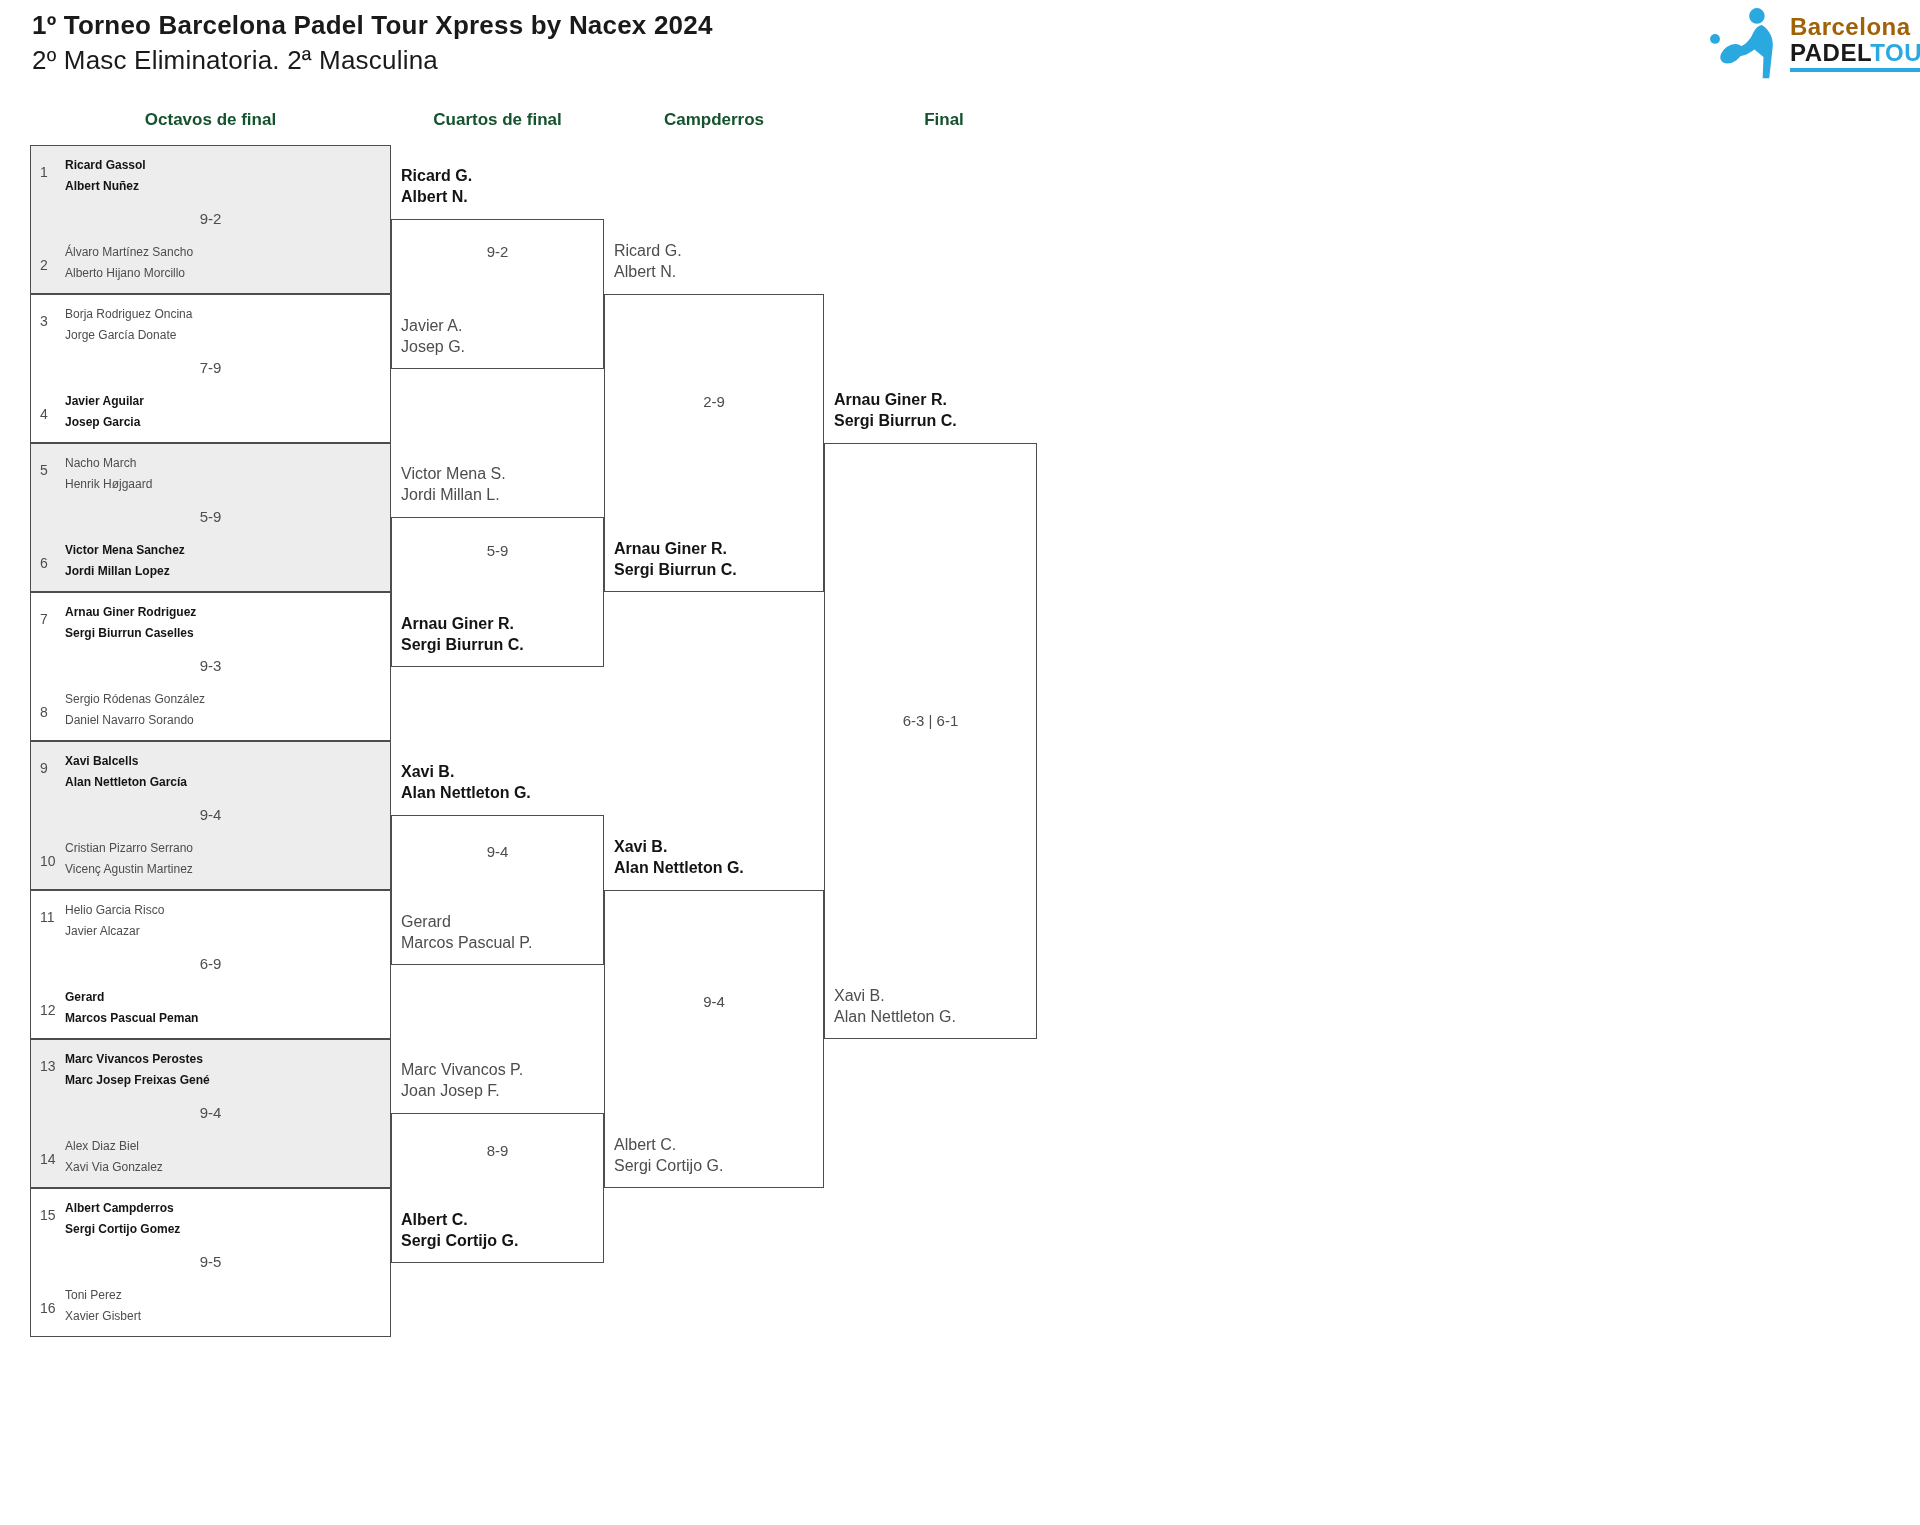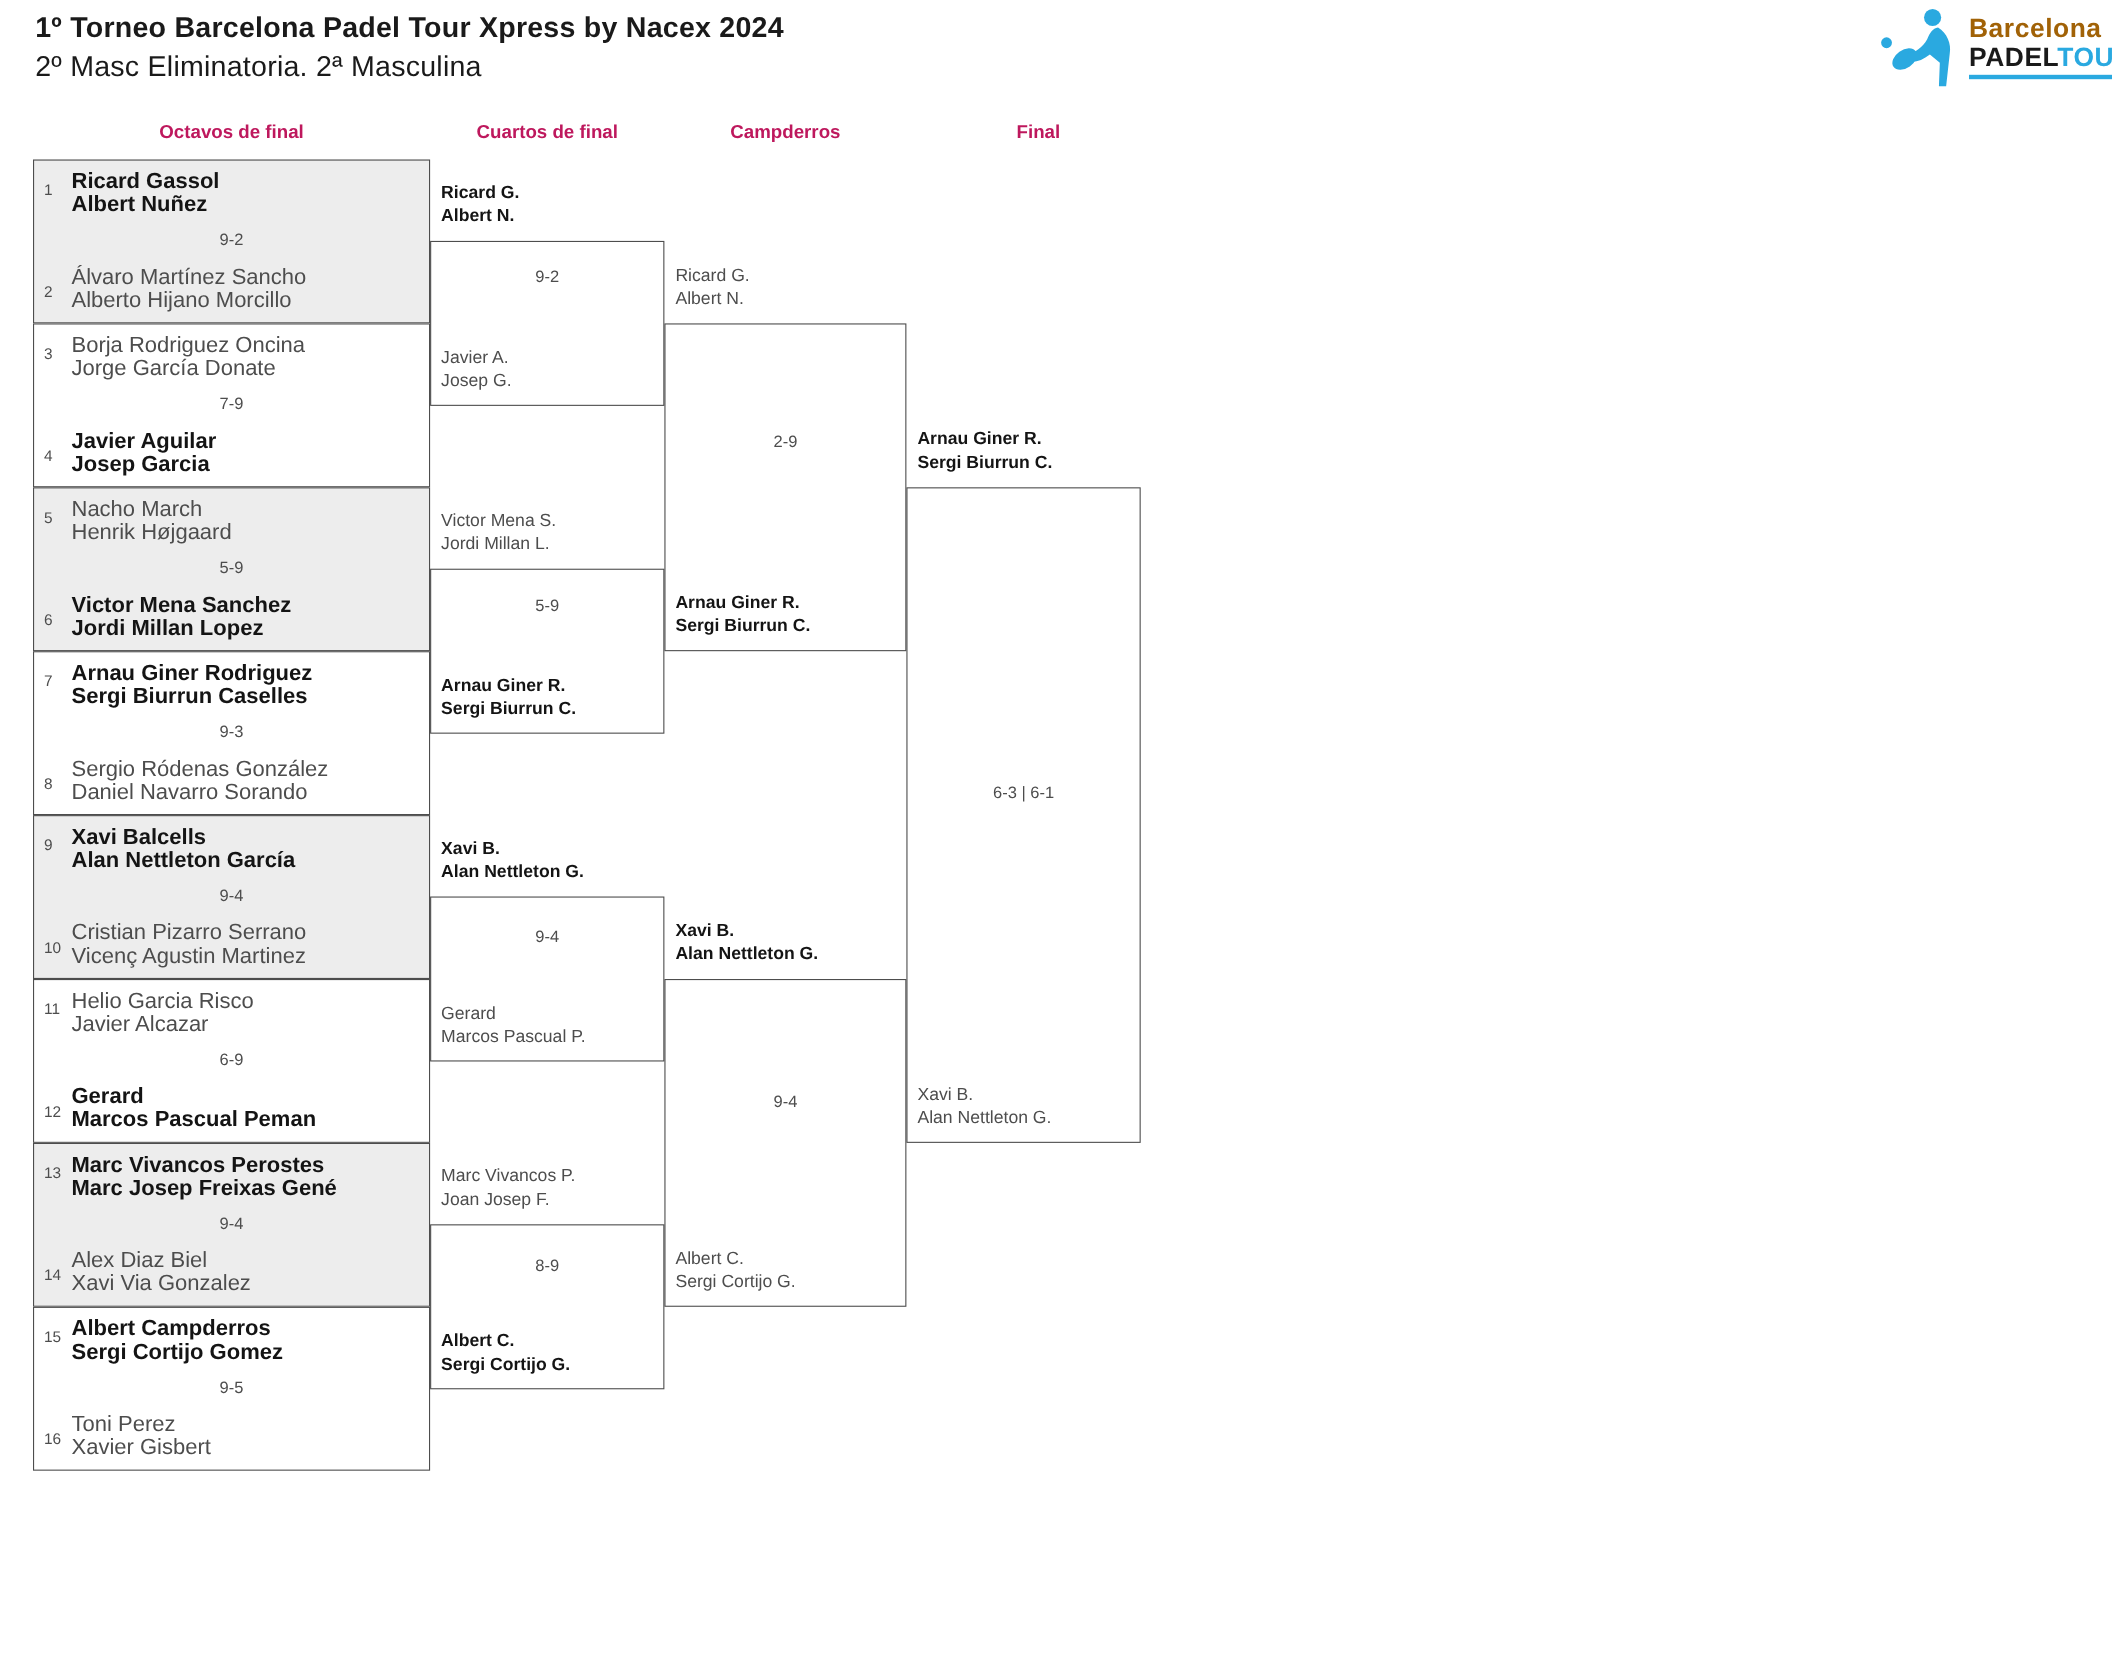--- a/index.html
+++ b/index.html
@@ -13,29 +13,29 @@
 
   .logo{position:absolute;left:1682px;top:6px;display:flex;align-items:center;gap:6px;}
   .logo svg{display:block;}
   .logo-text{display:flex;flex-direction:column;line-height:1;}
   .logo-w1{font-size:24px;font-weight:800;color:#a16207;letter-spacing:0.5px;}
   .logo-w2{font-size:24px;font-weight:700;color:#1a1a1a;letter-spacing:0.5px;margin-top:2px;}
   .logo-w2 .blue{color:#2aa9e0;}
   .logo-underline{height:4px;background:#2aa9e0;margin-top:3px;width:100%;}
 
   
-  .round-header{position:absolute;top:110px;text-align:center;font-size:17px;font-weight:700;color:#be185d;}
+  .round-header{position:absolute;top:110px;text-align:center;font-size:17px;font-weight:700;color:#14532d;}
 
   
   .obox{position:absolute;left:6px;width:361px;height:149px;border:1px solid #4d4d4d;box-sizing:border-box;background:#fff;}
   .obox.shaded{background:#ededed;}
   .seed{position:absolute;left:9px;width:22px;font-size:14px;color:#4d4d4d;}
   .seed.s-top{top:18px;}
   .seed.s-bottom{bottom:20px;}
-  .team{position:absolute;left:34px;font-size:20px;line-height:21px;color:#4d4d4d;font-weight:400;white-space:nowrap;}
+  .team{position:absolute;left:34px;font-size:12px;line-height:21px;color:#4d4d4d;font-weight:400;white-space:nowrap;}
   .team.t-top{top:9px;}
   .team.t-bottom{bottom:9px;}
   .team.winner{color:#141414;font-weight:700;}
   .oscore{position:absolute;left:0;width:100%;top:64px;text-align:center;font-size:15px;color:#4d4d4d;}
 
   
   .rbox{position:absolute;border:1px solid #4d4d4d;box-sizing:border-box;background:transparent;}
   .rlabel{position:absolute;font-size:16px;line-height:21px;color:#4d4d4d;font-weight:400;white-space:nowrap;}
   .rlabel.winner{color:#141414;font-weight:700;}
   .rscore{position:absolute;text-align:center;font-size:15px;color:#4d4d4d;}

